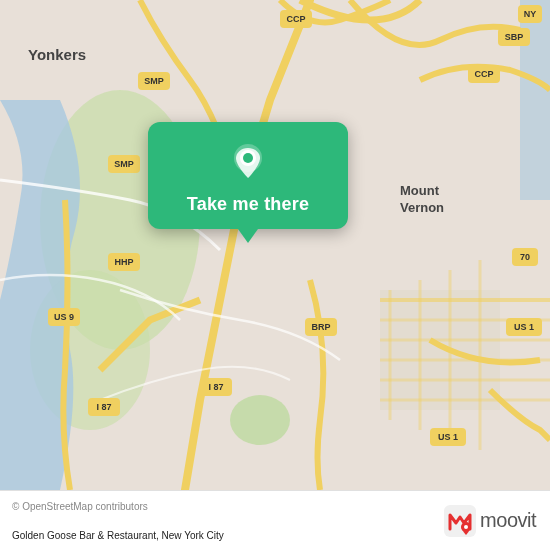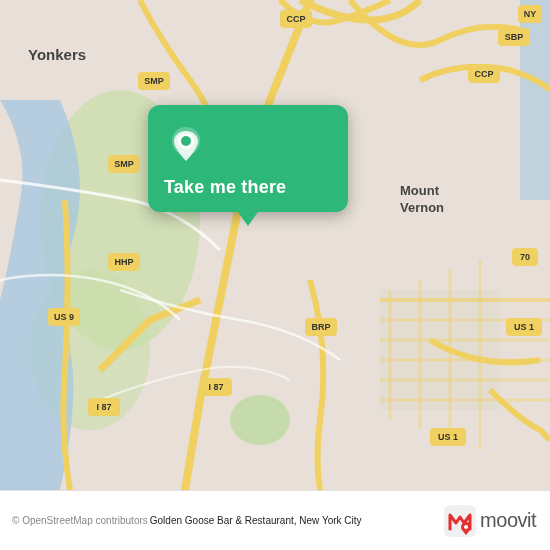--- a/index.html
+++ b/index.html
@@ -22,28 +22,28 @@
     
     #map-svg {
       position: absolute;
       top: 0; left: 0;
       width: 100%; height: 100%;
     }
 
     
     #popup-card {
       position: absolute;
-      top: 105px;
+      top: 122px;
       left: 148px;
       width: 200px;
       background: #2db87a;
       border-radius: 12px;
       display: flex;
       flex-direction: column;
-      align-items: flex-start;
+      align-items: center;
       padding: 18px 16px 14px;
       box-shadow: 0 4px 16px rgba(0,0,0,0.3);
     }
 
     #popup-card::after {
       content: '';
       position: absolute;
       bottom: -14px;
       left: 50%;
       transform: translateX(-50%);
@@ -76,22 +76,22 @@
       background: white;
       display: flex;
       align-items: center;
       justify-content: space-between;
       padding: 0 14px 0 12px;
       border-top: 1px solid #e0e0e0;
     }
 
     #bottom-left {
       display: flex;
-      flex-direction: row;
-      gap: 2px;
+      flex-direction: column;
+      gap: 18px;
     }
 
     #copyright-text {
       font-size: 10px;
       color: #888;
     }
 
     #location-name {
       font-size: 10px;
       font-weight: 500;

